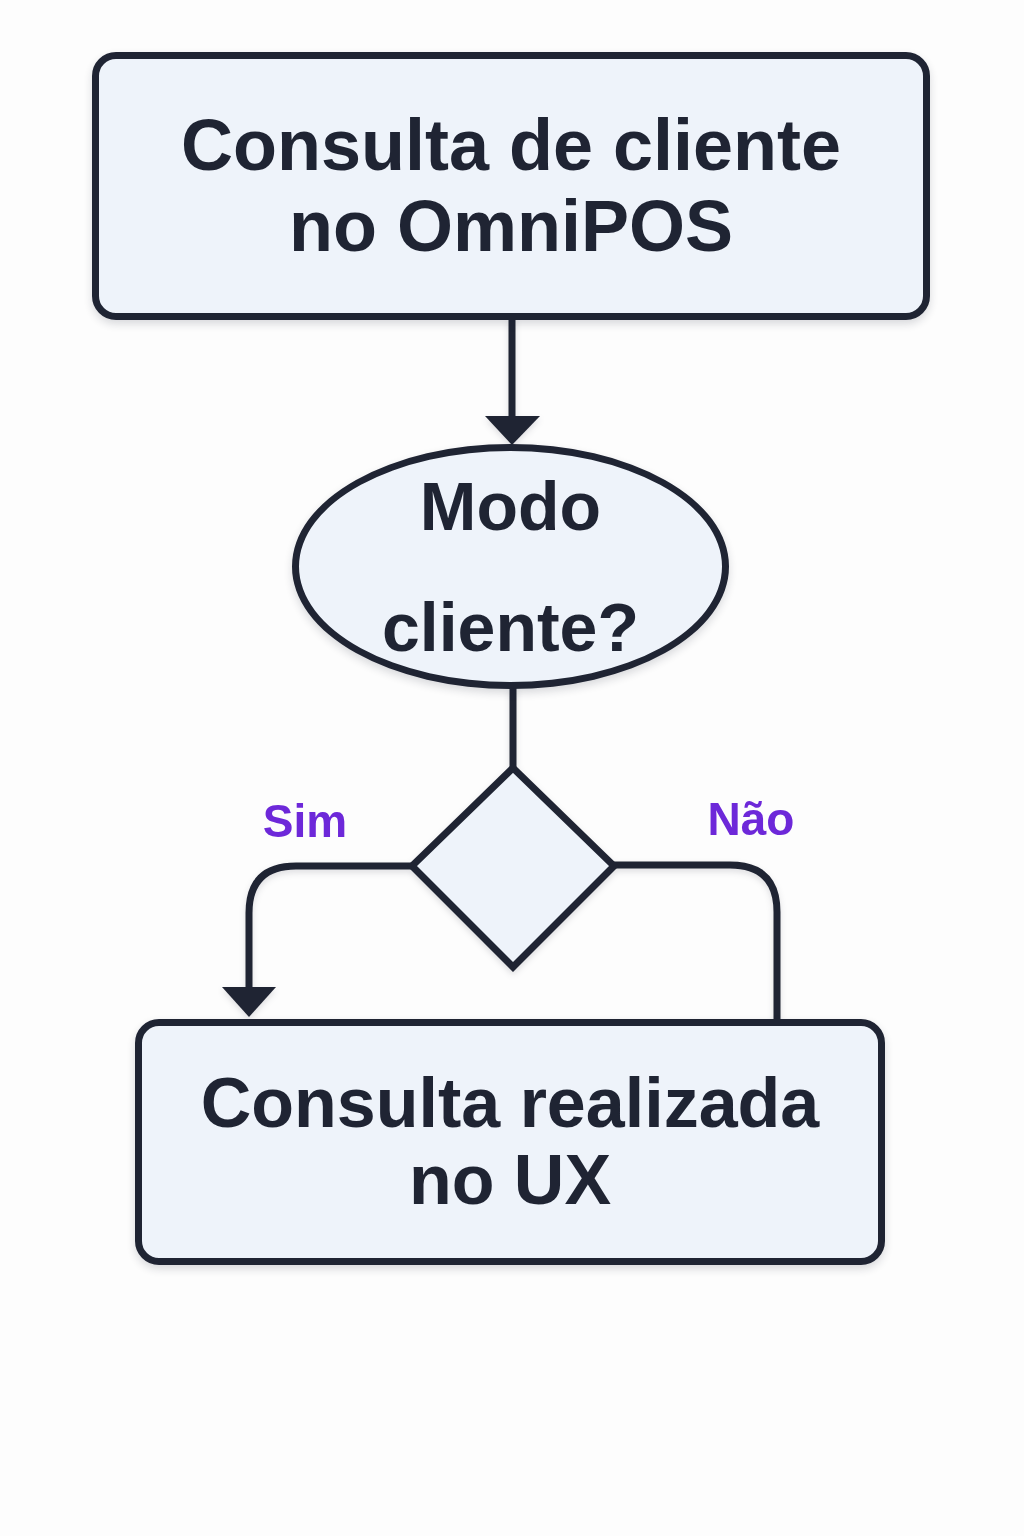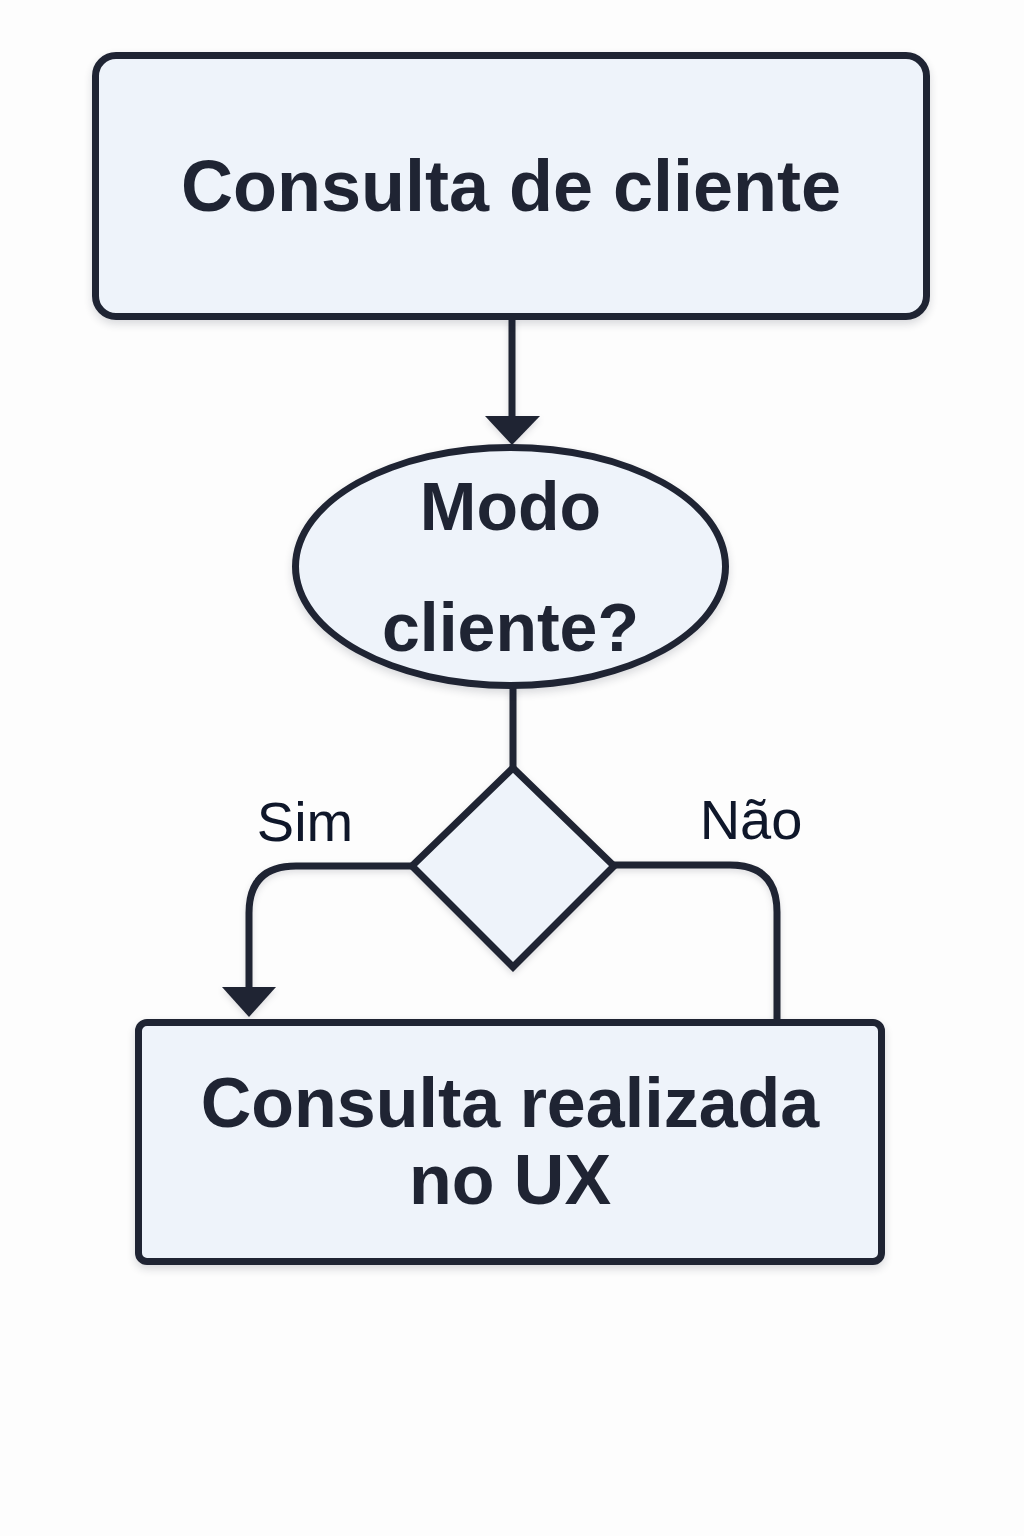--- a/index.html
+++ b/index.html
@@ -52,30 +52,30 @@
     border-radius: 50%;
     font-size: 68px;
     line-height: 1.07;
     gap: 48px;
   }
   .node-end {
     left: 135px;
     top: 1019px;
     width: 750px;
     height: 246px;
-    border-radius: 12px;
+    border-radius: 24px;
     font-size: 70px;
     line-height: 1.1;
   }
   .edge-label {
     position: absolute;
     transform: translate(-50%, -50%);
-    font-weight: 400;
-    font-size: 56px;
-    color: #0f172a;
+    font-weight: 700;
+    font-size: 46px;
+    color: #6d28d9;
     white-space: nowrap;
   }
   .edge-label-sim { left: 305px; top: 821px; }
   .edge-label-nao { left: 730px; top: 819px; margin-left: 21px; }
 </style>
 </head>
 <body>
 
 <div class="canvas">
 
@@ -93,20 +93,21 @@
     <g fill="#1f2433" stroke="none">
       <polygon points="485,416 540,416 512,445"></polygon>
       <polygon points="222,987 276,987 249,1017"></polygon>
     </g>
 
     <polygon points="513,768 614,866 513,967 412,866" fill="#eef3fa" stroke="#1f2433" stroke-width="7"></polygon>
   </svg>
 
   <div class="node node-start">
     <div>Consulta de cliente</div>
+    <div>no OmniPOS</div>
   </div>
 
   <div class="node node-question">
     <div>Modo</div>
     <div>cliente?</div>
   </div>
 
   <div class="edge-label edge-label-sim">Sim</div>
   <div class="edge-label edge-label-nao">Não</div>
 

